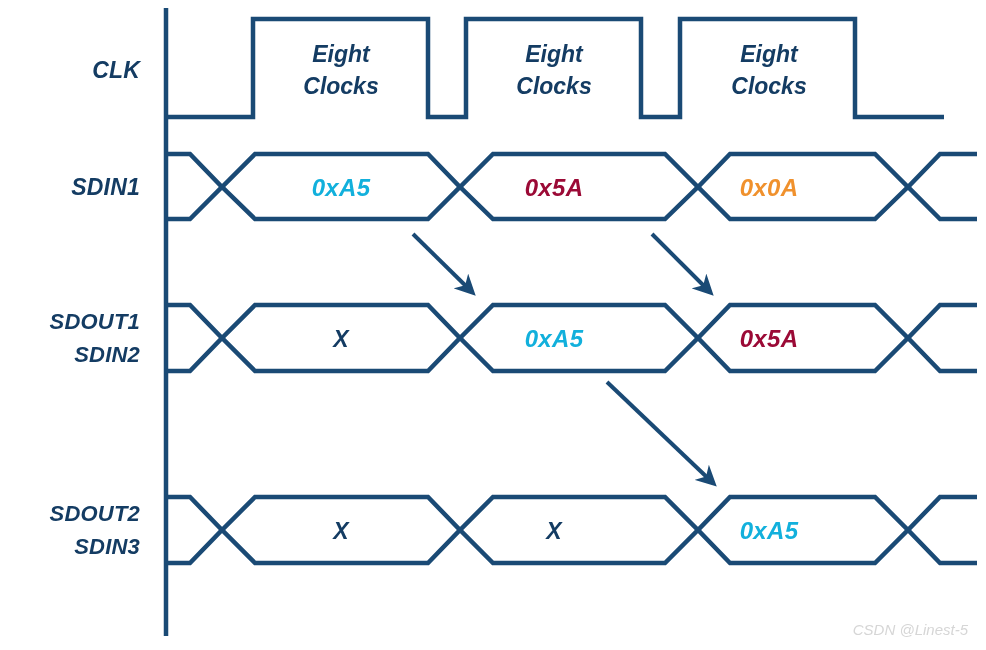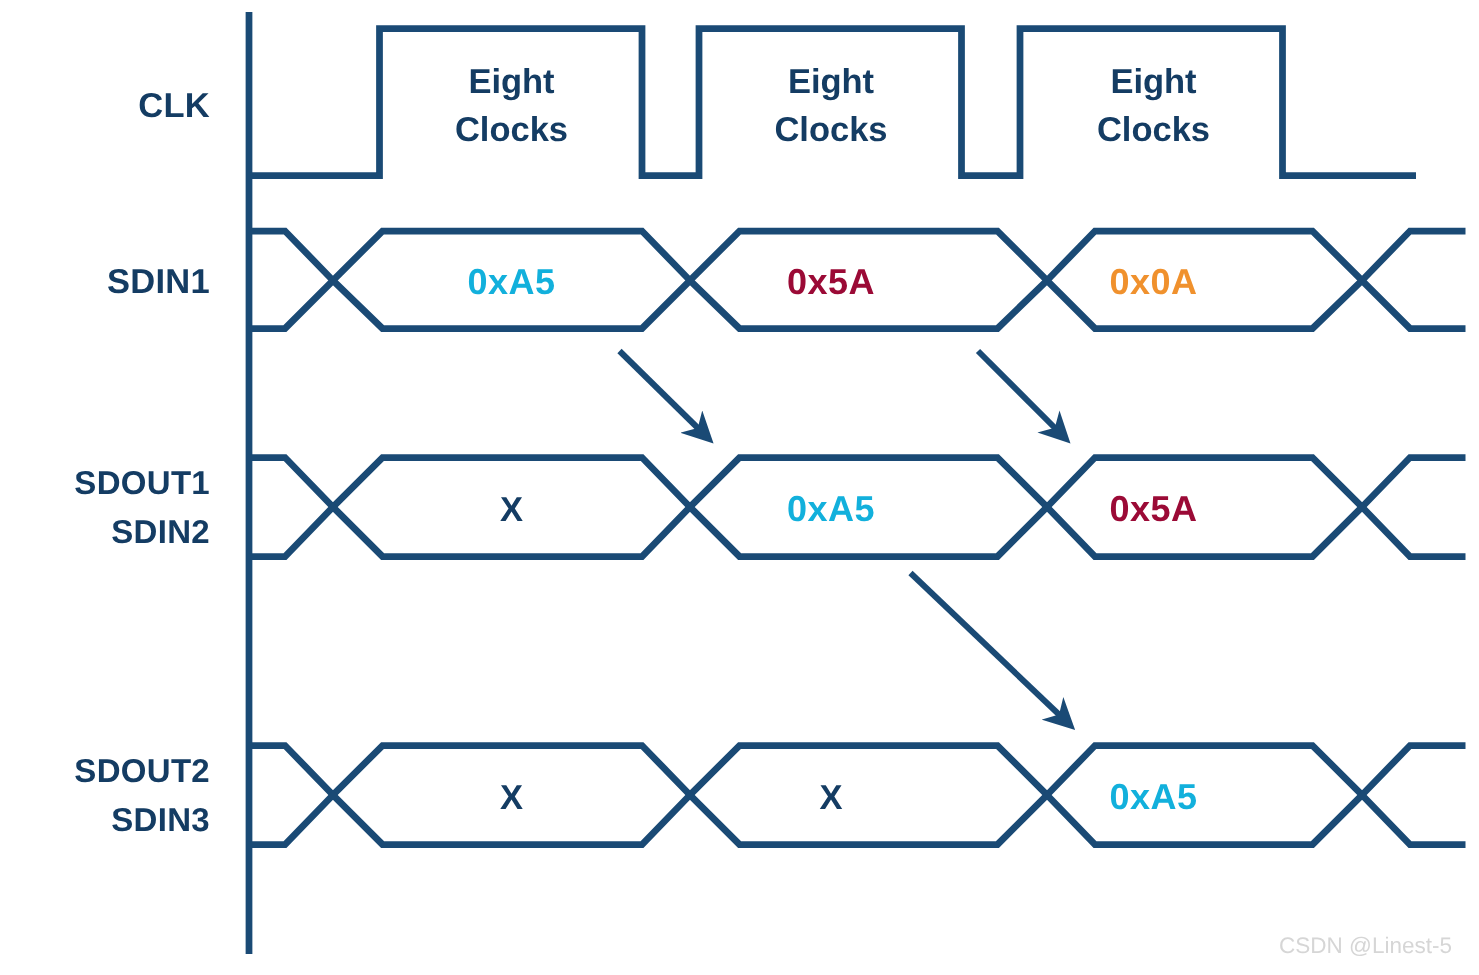--- a/index.html
+++ b/index.html
@@ -13,20 +13,21 @@
     height: 650px;
     font-family: "Liberation Sans", sans-serif;
     overflow: hidden;
     position: relative;
   }
   #diagram-root {
     position: relative;
     width: 986px;
     height: 650px;
     background: #ffffff;
+    font-style: italic;
   }
   svg#wave-svg {
     position: absolute;
     top: 0;
     left: 0;
     width: 986px;
     height: 650px;
     display: block;
   }
   .row-label {

